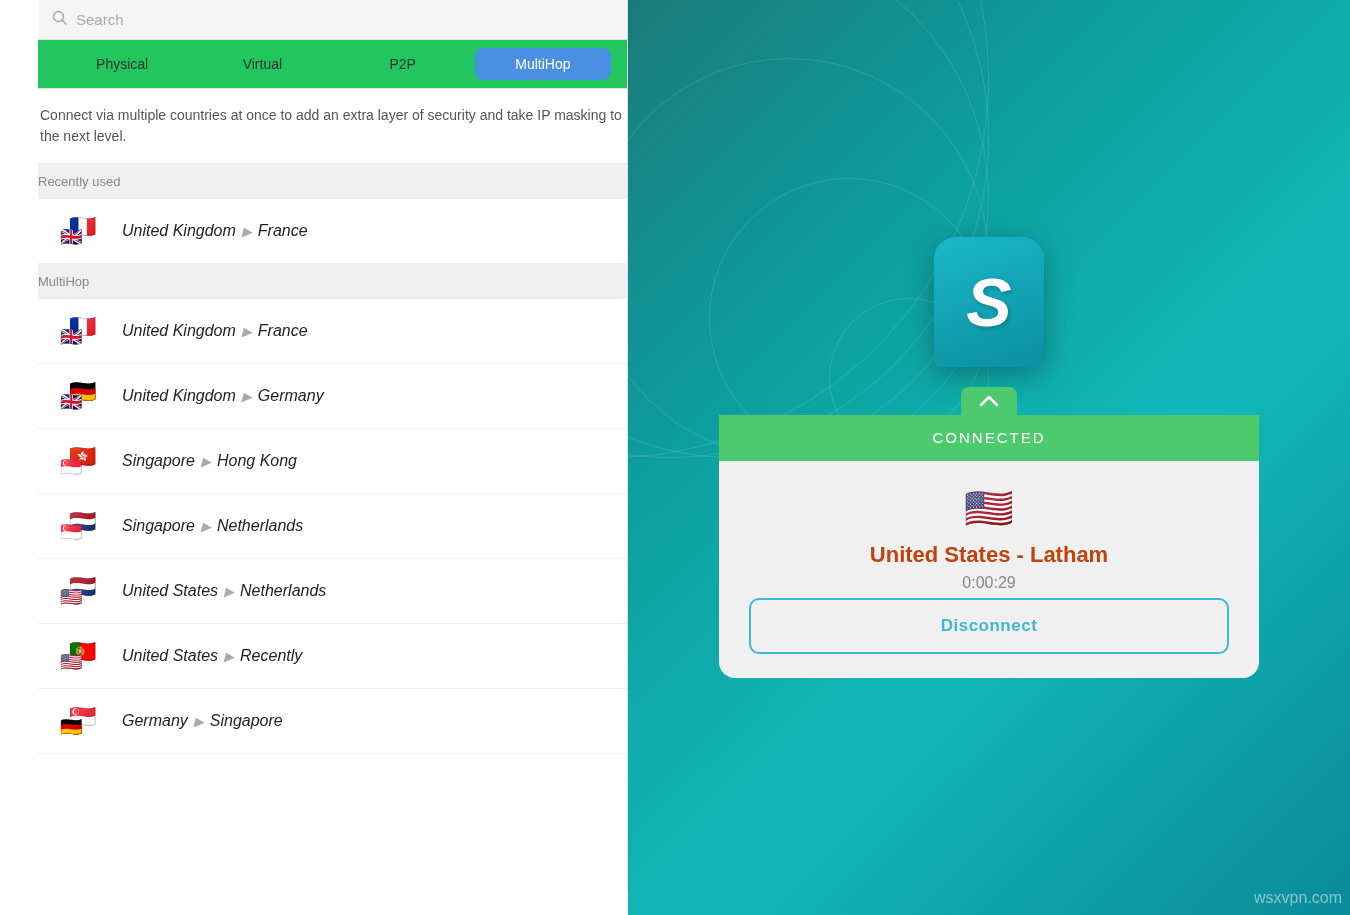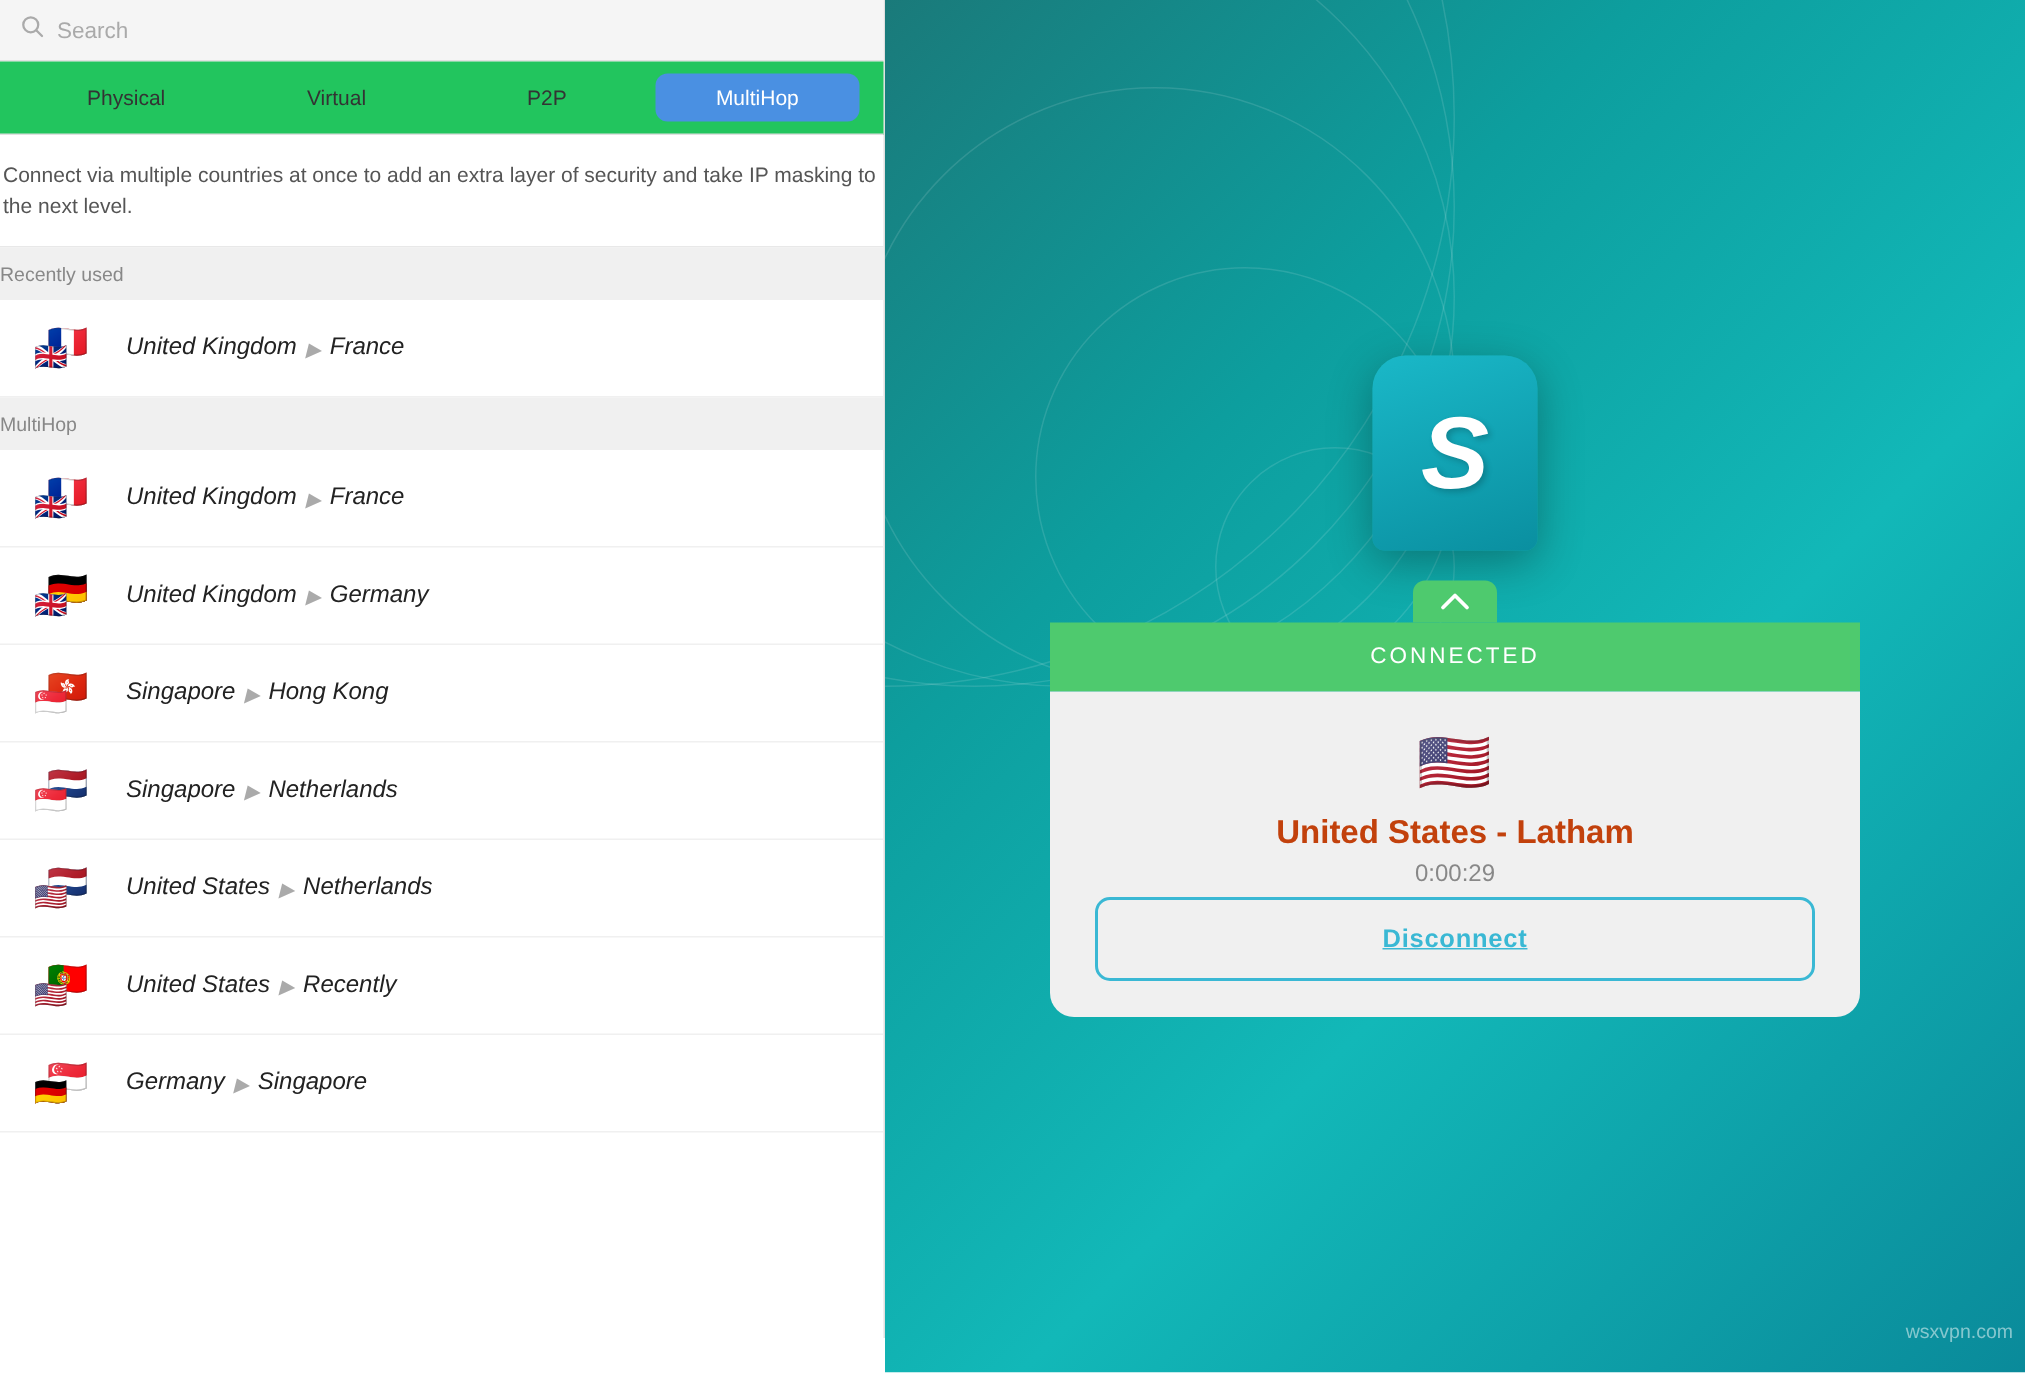--- a/index.html
+++ b/index.html
@@ -13,20 +13,21 @@
 
     
     .left-panel {
       width: 590px;
       min-width: 590px;
       height: 892px;
       background: #ffffff;
       display: flex;
       flex-direction: column;
       border-right: 1px solid #e0e0e0;
+      margin-left: 38px;
     }
 
     .search-bar {
       display: flex;
       align-items: center;
       padding: 10px 14px;
       border-bottom: 1px solid #e0e0e0;
       background: #f5f5f5;
     }
     .search-icon-wrap {
@@ -278,30 +279,29 @@
       width: 100%;
       padding: 16px;
       border: 2px solid #3ab8d4;
       border-radius: 10px;
       background: transparent;
       color: #3ab8d4;
       font-size: 17px;
       font-weight: 600;
       cursor: pointer;
       letter-spacing: 0.5px;
-      text-decoration: underline;
     }
 
     
     .watermark {
       position: absolute;
-      bottom: 20px;
+      bottom: 8px;
       right: 8px;
       color: rgba(255,255,255,0.5);
-      font-size: 13px;
+      font-size: 16px;
     }
   </style>
 </head>
 <body>
 
 <div class="left-panel">
 
   <div class="search-bar">
     <span class="search-icon-wrap">
       <svg width="16" height="16" viewBox="0 0 16 16" fill="none">

